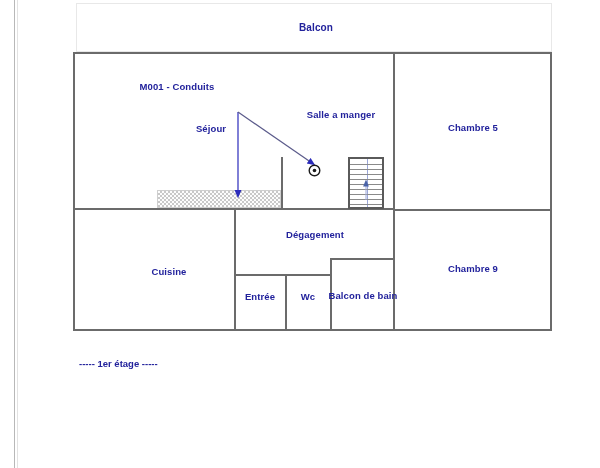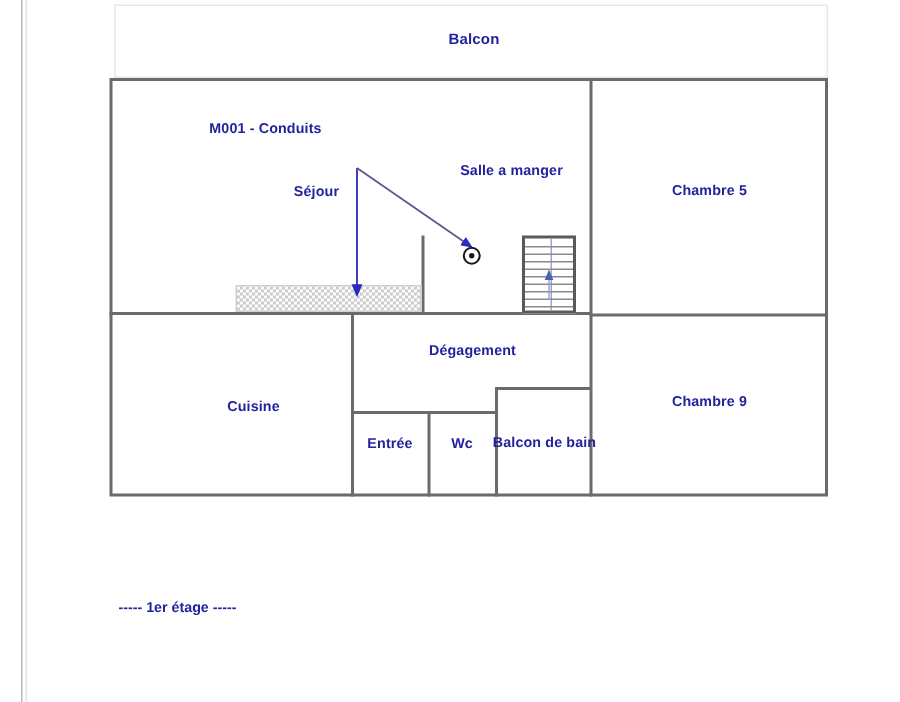--- a/index.html
+++ b/index.html
@@ -215,15 +215,15 @@
   <div class="label" style="left:143px; top:272px;padding-left:30px;">Cuisine</div>
 
   <div class="label" style="left:304px; top:235px;">Dégagement</div>
 
   <div class="label" style="left:249px; top:297px;">Entrée</div>
 
   <div class="label" style="left:297px; top:297px;">Wc</div>
 
   <div class="label" style="left:352px; top:296px;">Balcon de bain</div>
 
-  <div class="footer-note" style="left:68px; top:358px;margin-top:42px;">-----  1er étage  -----</div>
+  <div class="footer-note" style="left:68px; top:358px;">-----  1er étage  -----</div>
 
 </div>
 
 </body></html>

